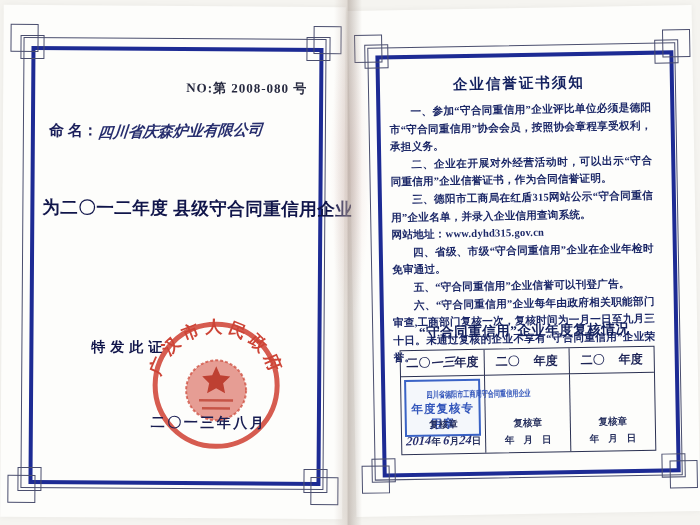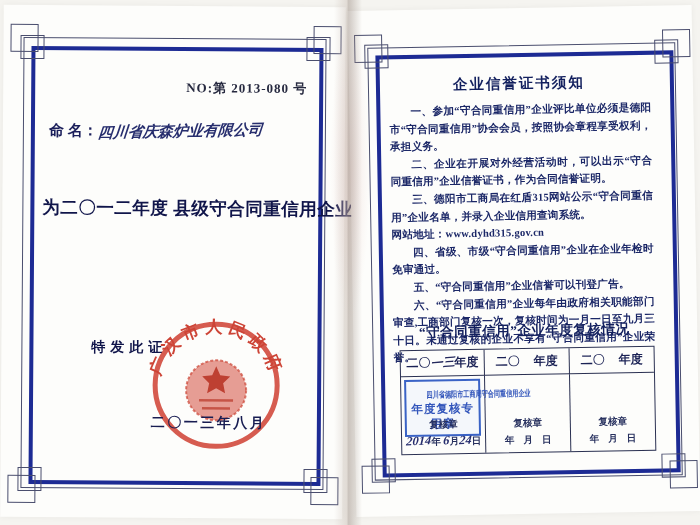--- a/index.html
+++ b/index.html
@@ -61,21 +61,21 @@
     <div class="frame-thick" style="left:28px;top:41px;width:284px;height:430px;"></div>
     <div class="corner" style="left:7px;top:19px;width:26px;height:26px;"></div>
     <div class="corner" style="left:17px;top:30px;width:22px;height:22px;"></div>
     <div class="corner" style="left:310px;top:19px;width:26px;height:26px;"></div>
     <div class="corner" style="left:303px;top:30px;width:22px;height:22px;"></div>
     <div class="corner" style="left:7px;top:470px;width:26px;height:26px;"></div>
     <div class="corner" style="left:17px;top:462px;width:22px;height:22px;"></div>
     <div class="corner" style="left:310px;top:470px;width:26px;height:26px;"></div>
     <div class="corner" style="left:303px;top:462px;width:22px;height:22px;"></div>
 
-    <div class="serial">NO:第 2013-080 号</div>
+    <div class="serial">NO:第 2008-080 号</div>
     <div class="name-row">
       <span>命 名：</span><span class="handwrite">四川省庆森炉业有限公司</span>
     </div>
     <div class="award">为二〇一二年度 县级守合同重信用企业</div>
     <div class="issue">特发此证</div>
 
     <svg class="seal" viewBox="0 0 134 134">
       <circle cx="67" cy="67" r="61" fill="none" stroke="#cd3b2c" stroke-width="5" opacity=".9"></circle>
       <circle cx="67" cy="72" r="30" fill="#cf4030" opacity=".55"></circle>
       <circle cx="67" cy="72" r="30" fill="none" stroke="#c83524" stroke-width="2" stroke-dasharray="3 2" opacity=".7"></circle>

